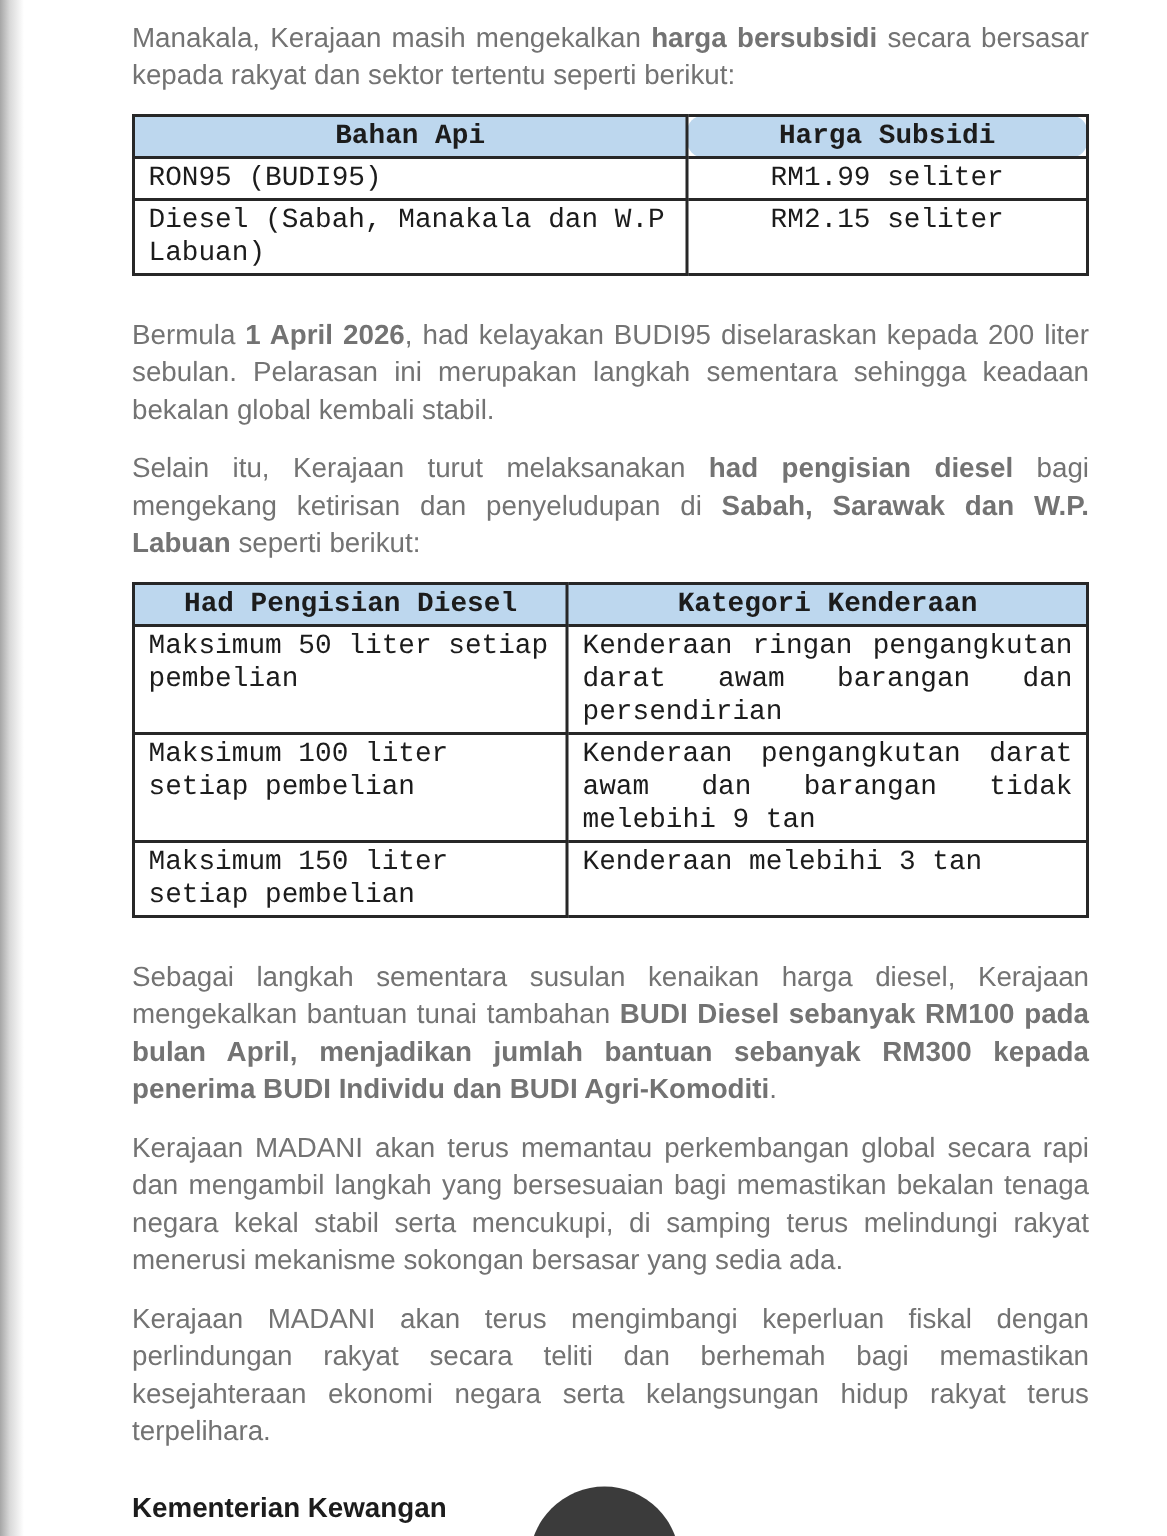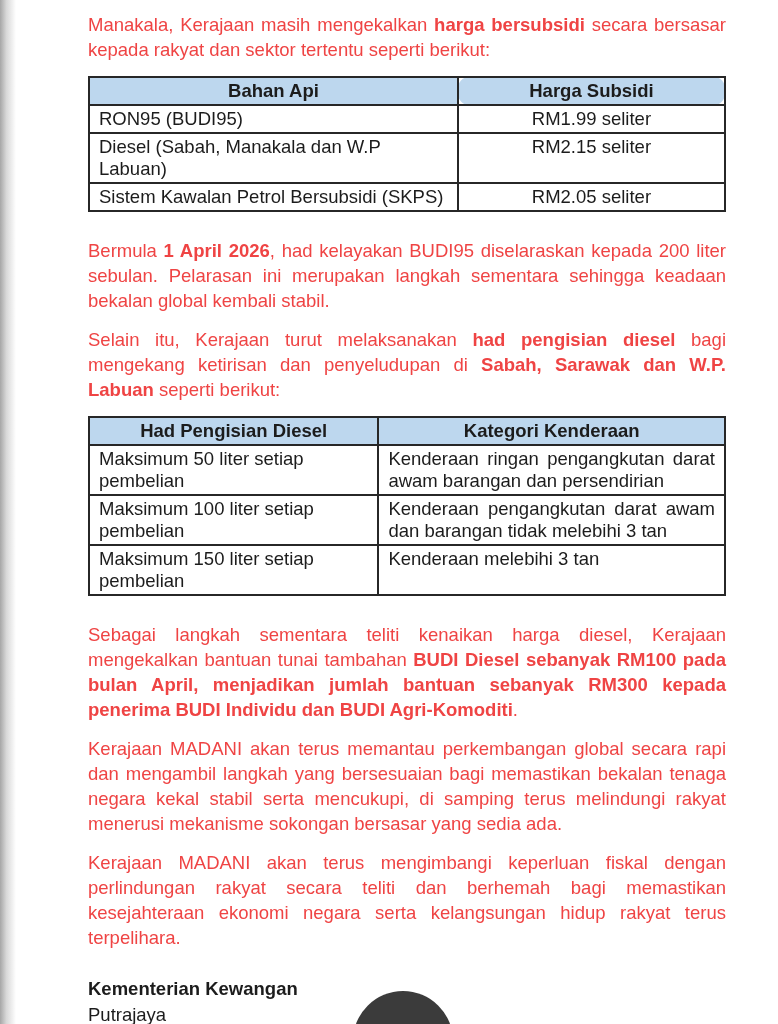--- a/index.html
+++ b/index.html
@@ -22,34 +22,35 @@
   .page {
     position: relative;
     padding: 12px 52px 0 88px;
     z-index: 1;
   }
   .para {
     font-size: 18.5px;
     line-height: 25px;
     text-align: justify;
     margin-bottom: 14px;
-    color: #ef4444;
+    color: #737373;
   }
   .bold { font-weight: bold; }
   .doc-table {
     width: 100%;
     border-collapse: collapse;
     margin: 8px 0 26px 0;
     font-size: 18.5px;
   }
   .doc-table th, .doc-table td {
     border: 2px solid #272727;
     padding: 2px 9px;
     line-height: 22px;
     vertical-align: top;
+    font-family: Liberation Mono, monospace;
   }
   .doc-table th {
     background: #BDD7EE;
     font-weight: bold;
     text-align: center;
   }
   .t1 td:nth-child(1), .t1 th:nth-child(1) { width: 58%; }
   .t1 td:nth-child(2), .t1 th:nth-child(2) { width: 42%; border-radius: 11px; }
   .t1 td:nth-child(2) { text-align: center; margin-top: 44px; }
   .t2 td:nth-child(1), .t2 th:nth-child(1) { width: 45.5%; }
@@ -90,24 +91,20 @@
       </thead>
       <tbody>
         <tr>
           <td>RON95 (BUDI95)</td>
           <td>RM1.99 seliter</td>
         </tr>
         <tr>
           <td>Diesel (Sabah, Manakala dan W.P Labuan)</td>
           <td>RM2.15 seliter</td>
         </tr>
-        <tr>
-          <td>Sistem Kawalan Petrol Bersubsidi (SKPS)</td>
-          <td>RM2.05 seliter</td>
-        </tr>
       </tbody>
     </table>
 
   <p class="para"><span>Bermula </span><span class="bold">1 April 2026</span><span>, had kelayakan BUDI95 diselaraskan kepada 200 liter sebulan. Pelarasan ini merupakan langkah sementara sehingga keadaan bekalan global kembali stabil.</span></p>
 
   <p class="para"><span>Selain itu, Kerajaan turut melaksanakan </span><span class="bold">had pengisian diesel</span><span> bagi mengekang ketirisan dan penyeludupan di </span><span class="bold">Sabah, Sarawak dan W.P. Labuan</span><span> seperti berikut:</span></p>
 
   <table class="doc-table t2">
       <thead>
         <tr>
@@ -115,30 +112,30 @@
           <th>Kategori Kenderaan</th>
         </tr>
       </thead>
       <tbody>
         <tr>
           <td>Maksimum 50 liter setiap pembelian</td>
           <td>Kenderaan ringan pengangkutan darat awam barangan dan persendirian</td>
         </tr>
         <tr>
           <td>Maksimum 100 liter setiap pembelian</td>
-          <td>Kenderaan pengangkutan darat awam dan barangan tidak melebihi 3 tan</td>
+          <td>Kenderaan pengangkutan darat awam dan barangan tidak melebihi 9 tan</td>
         </tr>
         <tr>
           <td>Maksimum 150 liter setiap pembelian</td>
           <td>Kenderaan melebihi 3 tan</td>
         </tr>
       </tbody>
     </table>
 
-  <p class="para"><span>Sebagai langkah sementara teliti kenaikan harga diesel, Kerajaan mengekalkan bantuan tunai tambahan </span><span class="bold">BUDI Diesel sebanyak RM100 pada bulan April, menjadikan jumlah bantuan sebanyak RM300 kepada penerima BUDI Individu dan BUDI Agri-Komoditi</span><span>.</span></p>
+  <p class="para"><span>Sebagai langkah sementara susulan kenaikan harga diesel, Kerajaan mengekalkan bantuan tunai tambahan </span><span class="bold">BUDI Diesel sebanyak RM100 pada bulan April, menjadikan jumlah bantuan sebanyak RM300 kepada penerima BUDI Individu dan BUDI Agri-Komoditi</span><span>.</span></p>
 
   <p class="para"><span>Kerajaan MADANI akan terus memantau perkembangan global secara rapi dan mengambil langkah yang bersesuaian bagi memastikan bekalan tenaga negara kekal stabil serta mencukupi, di samping terus melindungi rakyat menerusi mekanisme sokongan bersasar yang sedia ada.</span></p>
 
   <p class="para"><span>Kerajaan MADANI akan terus mengimbangi keperluan fiskal dengan perlindungan rakyat secara teliti dan berhemah bagi memastikan kesejahteraan ekonomi negara serta kelangsungan hidup rakyat terus terpelihara.</span></p>
 
   <div class="signature">
     <div class="bold">Kementerian Kewangan</div>
     <div>Putrajaya</div>
 
   </div>

